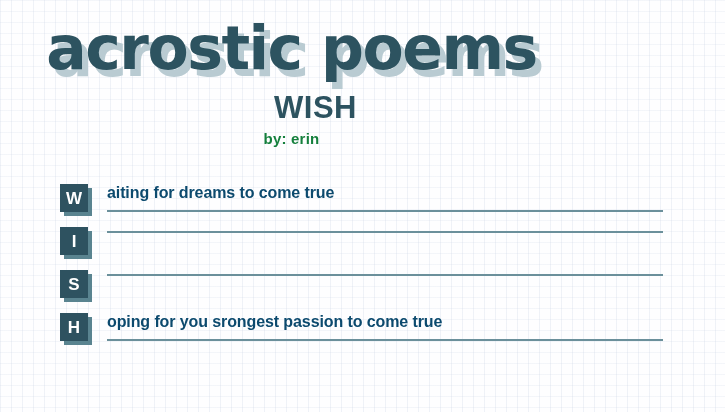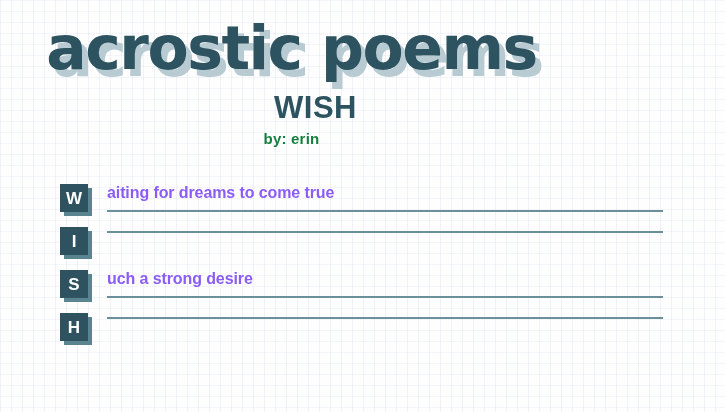--- a/index.html
+++ b/index.html
@@ -125,21 +125,21 @@
   .line-body {
     margin-left: 19px;
     flex: 0 0 556px;
     width: 556px;
   }
 
   .line-text {
     font-family: "Liberation Sans", sans-serif;
     font-size: 16px;
     font-weight: bold;
-    color: #8b5cf6;
+    color: #0c4a6e;
     line-height: 22px;
     white-space: nowrap;
     letter-spacing: -0.1px;
   }
 
   .line-rule {
     height: 2px;
     background: #6b909b;
     margin-top: 6px;
     width: 556px;
@@ -186,31 +186,31 @@
     </div>
 
     <div class="line-row">
       <div class="letter-box">
         <div class="box-shadow-layer"></div>
         <div class="box-face">
           <span class="box-letter">S</span>
         </div>
       </div>
       <div class="line-body">
-        <div class="line-text">uch a strong desire</div>
         <div class="line-rule"></div>
       </div>
     </div>
 
     <div class="line-row">
       <div class="letter-box">
         <div class="box-shadow-layer"></div>
         <div class="box-face">
           <span class="box-letter">H</span>
         </div>
       </div>
       <div class="line-body">
+        <div class="line-text">oping for you srongest passion to come true</div>
         <div class="line-rule"></div>
       </div>
     </div>
 
   </div>
 </div>
 
 </body></html>

